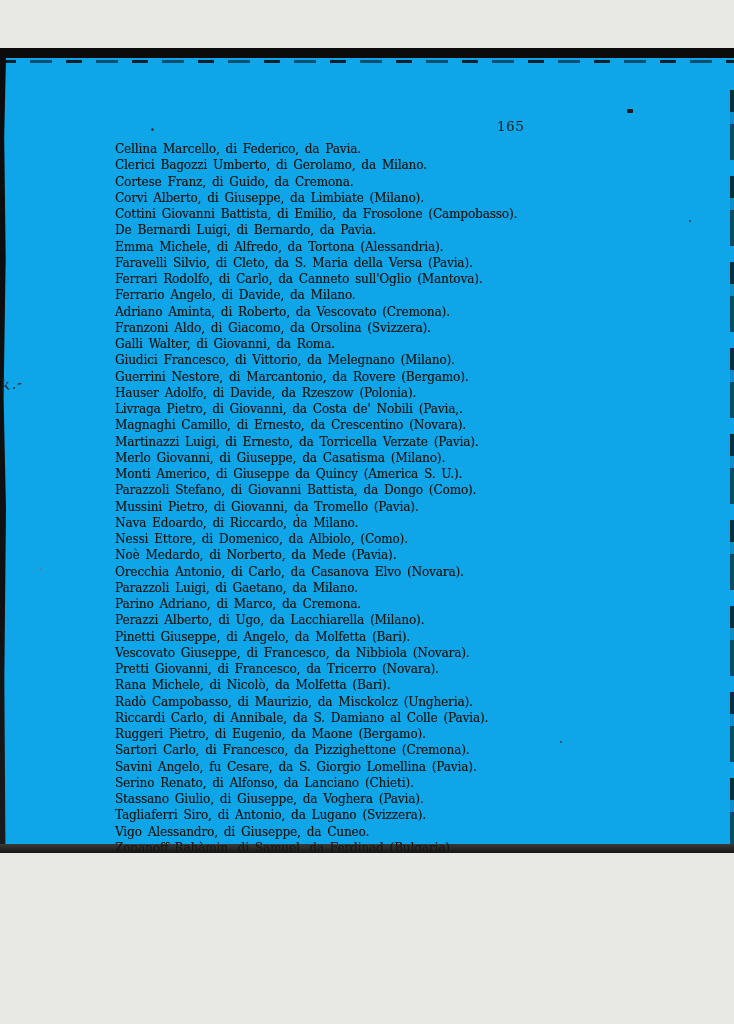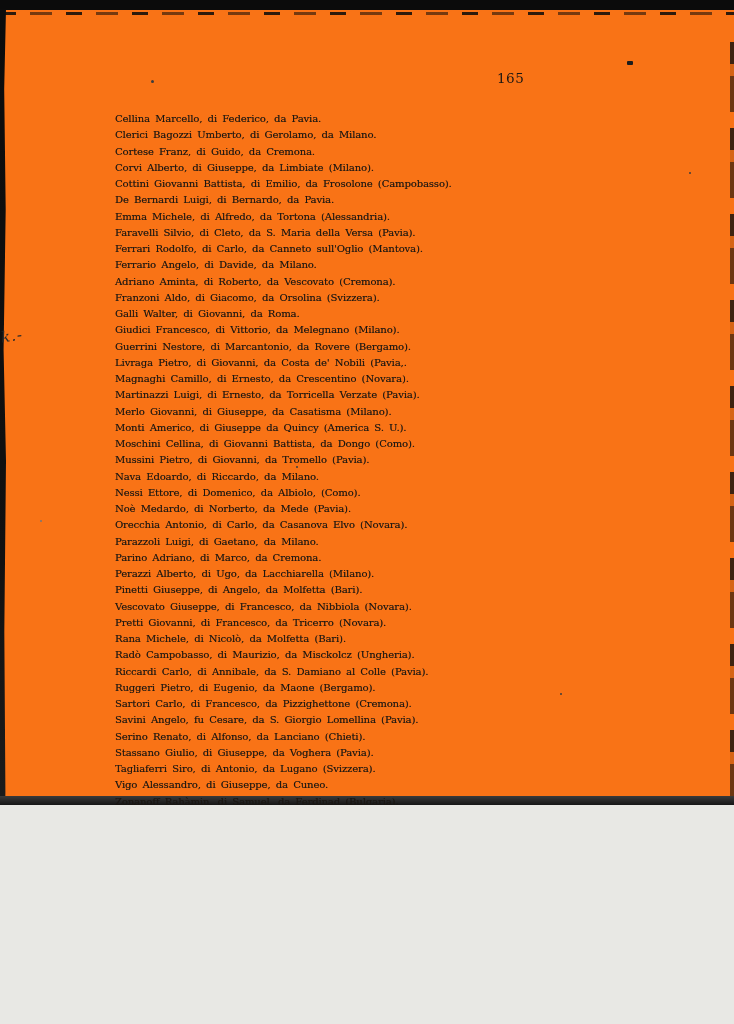--- a/index.html
+++ b/index.html
@@ -4,23 +4,24 @@
 <style>
   html, body {
     margin: 0;
     padding: 0;
     background: #e8e8e4;
   }
   .page {
     position: relative;
     width: 734px;
     height: 805px;
-    background: #f97316;
+    background: #0ea5e9;
     overflow: hidden;
     font-family: "DejaVu Serif", "Liberation Serif", serif;
+    margin-top: 48px;
   }
   
   .top-band {
     position: absolute; top: 0; left: 0; right: 0; height: 10px;
     background: #0b0b0b;
   }
   .top-tear {
     position: absolute; top: 12px; left: 0; right: 0; height: 3px;
     background: repeating-linear-gradient(90deg,
       rgba(10,10,10,.85) 0 16px, rgba(10,10,10,0) 16px 30px,
@@ -39,22 +40,22 @@
   }
   .bottom-band {
     position: absolute; bottom: 0; left: 0; right: 0; height: 9px;
     background: linear-gradient(180deg, #3a3a3a, #161616);
   }
   .page-number {
     position: absolute; left: 497px; top: 70px;
     font-size: 13.5px; color: #1b1713; letter-spacing: .5px;
   }
   .entries {
-    position: absolute; left: 115px; top: 111px; width: 470px;
-    font-size: 10px; line-height: 16.25px;
+    position: absolute; left: 115px; top: 93px; width: 470px;
+    font-size: 12px; line-height: 16.25px;
     color: #1b1713; white-space: nowrap;
     word-spacing: 2.2px; letter-spacing: -0.1px;
     text-shadow: 0.2px 0 0 rgba(27,23,19,.55);
   }
   .line { height: 16.25px; }
   .ink-mark {
     position: absolute; left: 1px; top: 327px;
     font-size: 15px; font-style: italic; color: #2a2a2a;
     transform: rotate(-8deg);
     letter-spacing: 1px;
@@ -92,26 +93,27 @@
       <div class="line">De Bernardi Luigi, di Bernardo, da Pavia.</div>
       <div class="line">Emma Michele, di Alfredo, da Tortona (Alessandria).</div>
       <div class="line">Faravelli Silvio, di Cleto, da S. Maria della Versa (Pavia).</div>
       <div class="line">Ferrari Rodolfo, di Carlo, da Canneto sull'Oglio (Mantova).</div>
       <div class="line">Ferrario Angelo, di Davide, da Milano.</div>
       <div class="line">Adriano Aminta, di Roberto, da Vescovato (Cremona).</div>
       <div class="line">Franzoni Aldo, di Giacomo, da Orsolina (Svizzera).</div>
       <div class="line">Galli Walter, di Giovanni, da Roma.</div>
       <div class="line">Giudici Francesco, di Vittorio, da Melegnano (Milano).</div>
       <div class="line">Guerrini Nestore, di Marcantonio, da Rovere (Bergamo).</div>
+      <div class="line">Hauser Adolfo, di Davide, da Rzeszow (Polonia).</div>
       <div class="line">Livraga Pietro, di Giovanni, da Costa de' Nobili (Pavia,.</div>
       <div class="line">Magnaghi Camillo, di Ernesto, da Crescentino (Novara).</div>
       <div class="line">Martinazzi Luigi, di Ernesto, da Torricella Verzate (Pavia).</div>
       <div class="line">Merlo Giovanni, di Giuseppe, da Casatisma (Milano).</div>
       <div class="line">Monti Americo, di Giuseppe da Quincy (America S. U.).</div>
-      <div class="line">Moschini Cellina, di Giovanni Battista, da Dongo (Como).</div>
+      <div class="line">Parazzoli Stefano, di Giovanni Battista, da Dongo (Como).</div>
       <div class="line">Mussini Pietro, di Giovanni, da Tromello (Pavia).</div>
       <div class="line">Nava Edoardo, di Riccardo, da Milano.</div>
       <div class="line">Nessi Ettore, di Domenico, da Albiolo, (Como).</div>
       <div class="line">Noè Medardo, di Norberto, da Mede (Pavia).</div>
       <div class="line">Orecchia Antonio, di Carlo, da Casanova Elvo (Novara).</div>
       <div class="line">Parazzoli Luigi, di Gaetano, da Milano.</div>
       <div class="line">Parino Adriano, di Marco, da Cremona.</div>
       <div class="line">Perazzi Alberto, di Ugo, da Lacchiarella (Milano).</div>
       <div class="line">Pinetti Giuseppe, di Angelo, da Molfetta (Bari).</div>
       <div class="line">Vescovato Giuseppe, di Francesco, da Nibbiola (Novara).</div>

